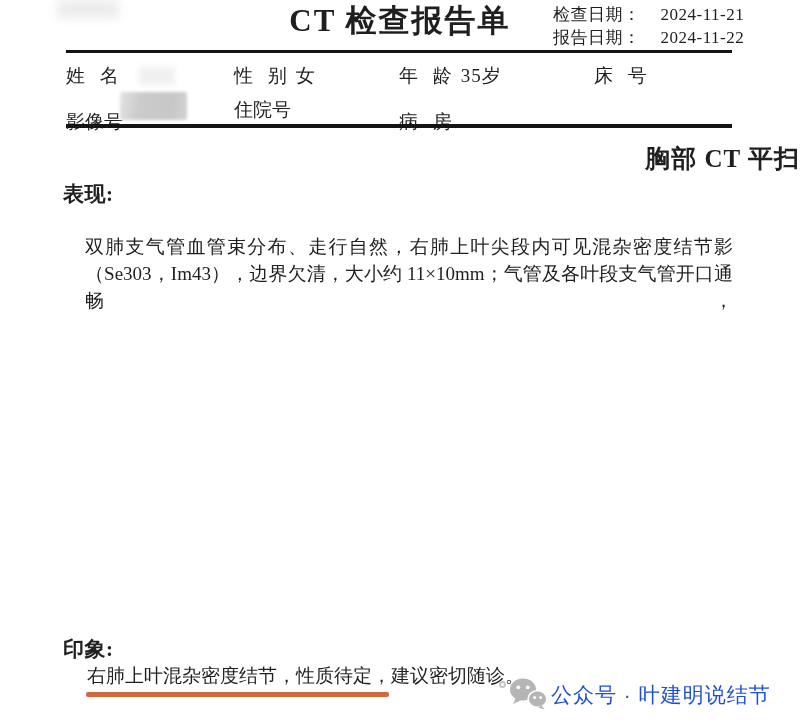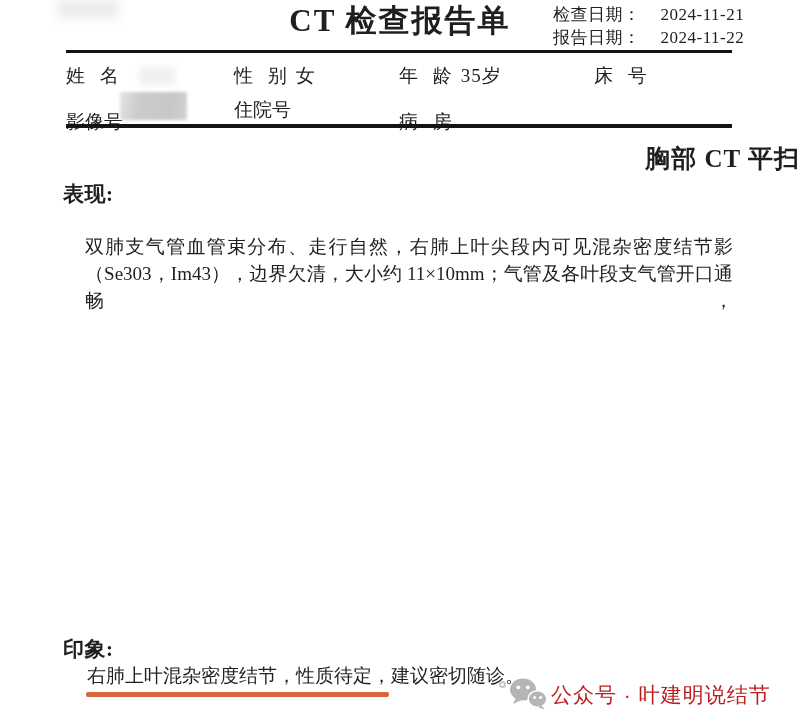--- a/index.html
+++ b/index.html
@@ -37,21 +37,21 @@
   .findings{position:absolute;left:85px;top:207px;width:648px;font-size:19px;line-height:27px;margin-top:26px;}
   .fline{text-align:justify;text-align-last:justify;text-justify:inter-character;}
   .impression-label{top:636px;}
   .impression{position:absolute;left:87px;top:663px;font-size:19px;line-height:26px;white-space:nowrap;}
   .underline{position:absolute;left:86px;top:692px;width:303px;height:5px;border-radius:2px;background:#d4683c;}
   
   .wm-dot{position:absolute;left:499px;top:681px;width:7px;height:7px;border:2px solid #c6c6c6;
     border-radius:50%;box-sizing:border-box;}
   .wm-icon{position:absolute;left:509px;top:677px;}
   .wm-text{position:absolute;left:551px;top:681px;font-size:21px;letter-spacing:1px;
-    color:#b91c1c;font-family:"Liberation Sans","DejaVu Sans",sans-serif;white-space:nowrap;}
+    color:#1d4ed8;font-family:"Liberation Sans","DejaVu Sans",sans-serif;white-space:nowrap;}
 </style>
 </head>
 <body>
 
 <div class="page">
 
   <div class="smudge-top"></div>
 
   <h1 class="title">CT 检查报告单</h1>
   <div class="dates">

